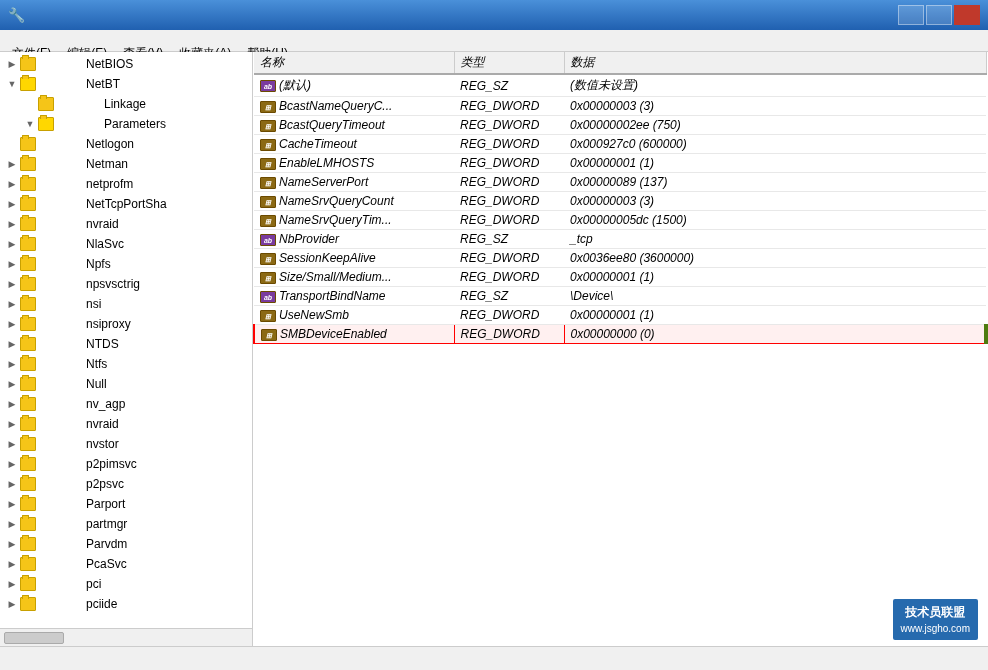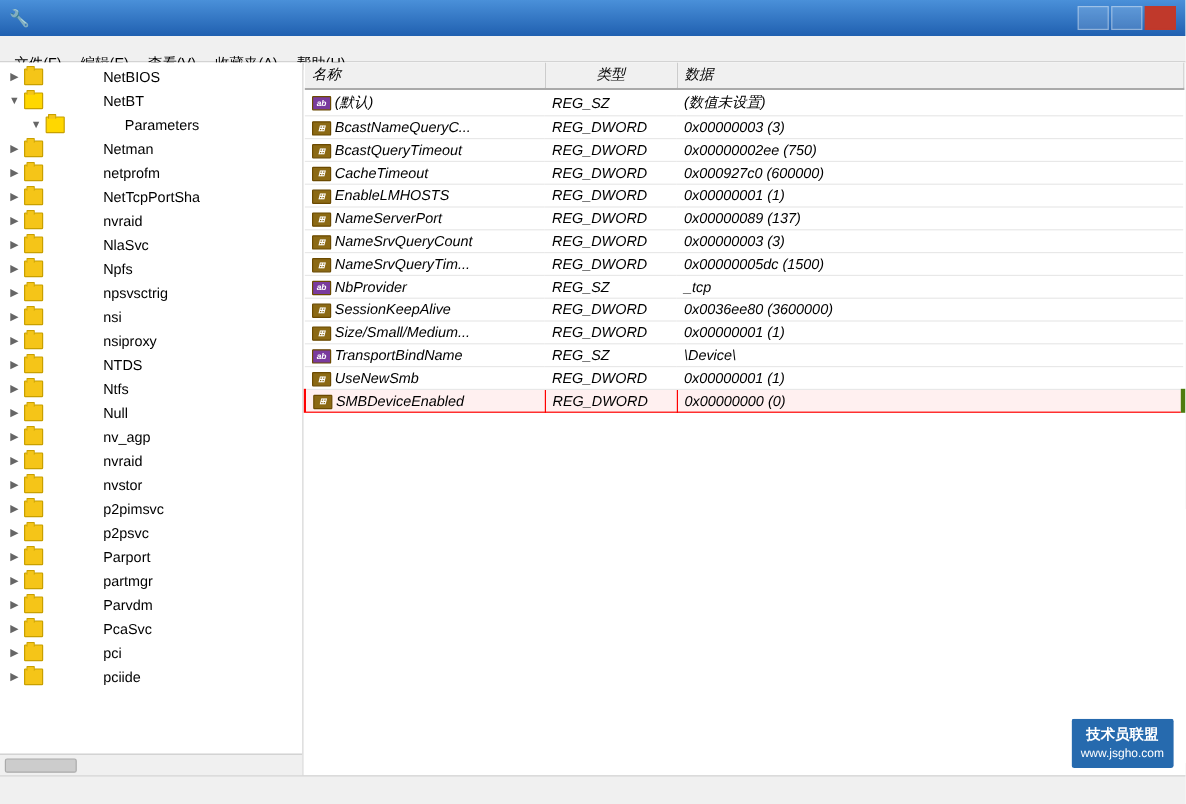--- a/index.html
+++ b/index.html
@@ -289,23 +289,33 @@
           <span class="tree-toggle">▶</span>
           <span class="folder-icon"></span>
           <span class="tree-label">NetBIOS</span>
         </div>
         <div class="tree-item" style="padding-left: 4px;">
           <span class="tree-toggle">▼</span>
           <span class="folder-icon open"></span>
           <span class="tree-label">NetBT</span>
         </div>
         <div class="tree-item" style="padding-left: 22px;">
+          <span class="tree-toggle"></span>
+          <span class="folder-icon"></span>
+          <span class="tree-label">Linkage</span>
+        </div>
+        <div class="tree-item" style="padding-left: 22px;">
           <span class="tree-toggle">▼</span>
           <span class="folder-icon open"></span>
           <span class="tree-label">Parameters</span>
+        </div>
+        <div class="tree-item" style="padding-left: 4px;">
+          <span class="tree-toggle"></span>
+          <span class="folder-icon"></span>
+          <span class="tree-label">Netlogon</span>
         </div>
         <div class="tree-item" style="padding-left: 4px;">
           <span class="tree-toggle">▶</span>
           <span class="folder-icon"></span>
           <span class="tree-label">Netman</span>
         </div>
         <div class="tree-item" style="padding-left: 4px;">
           <span class="tree-toggle">▶</span>
           <span class="folder-icon"></span>
           <span class="tree-label">netprofm</span>
@@ -420,21 +430,21 @@
       <div class="hscroll-bar"></div>
     </div>
   </div>
 
   <div class="right-panel">
     <div class="reg-table">
       <table>
         <thead>
           <tr>
               <th style="width: 200px;">名称</th>
-              <th style="width: 110px; text-align: center;">类型</th>
+              <th style="width: 110px;">类型</th>
               <th>数据</th>
             </tr>
         </thead>
         <tbody>
             <tr>
               <td><span class="type-icon ab">ab</span>(默认)</td>
               <td>REG_SZ</td>
               <td>(数值未设置)</td>
             </tr>
             <tr>

